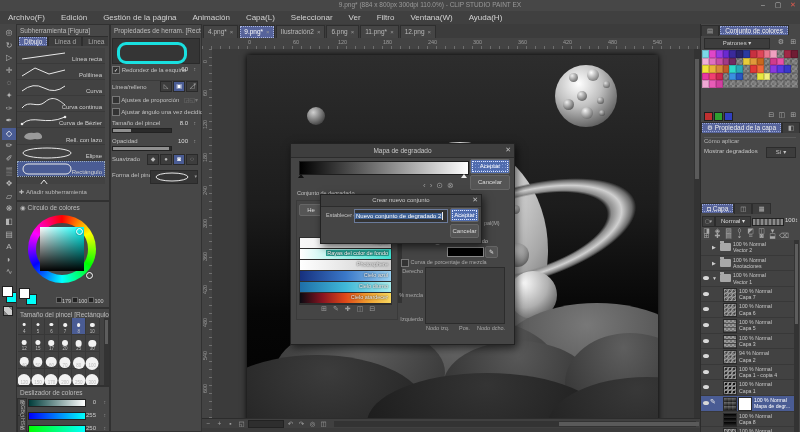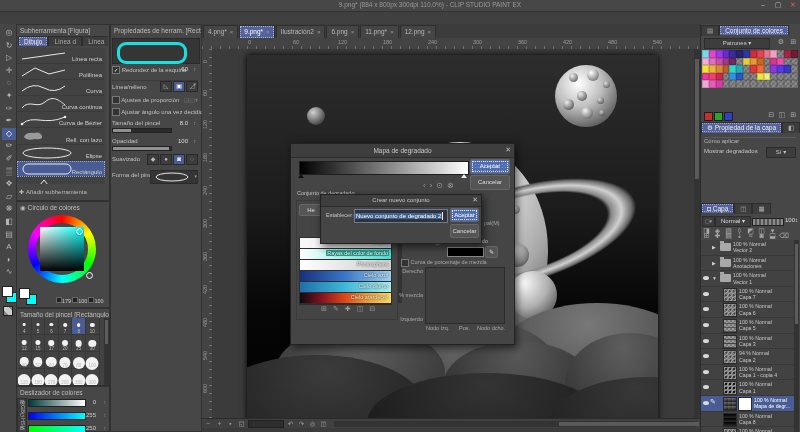--- a/index.html
+++ b/index.html
@@ -158,20 +158,32 @@
 
 <div id="app">
 
   <div class="abs" id="titlebar">
     <div class="abs" id="title">9.png* (884 x 800px 300dpi 110.0%) - CLIP STUDIO PAINT EX</div>
     <div class="abs winbtn" style="right:30px">–</div>
     <div class="abs winbtn" style="right:15px">▢</div>
     <div class="abs winbtn" id="close-btn" style="right:0">✕</div>
   </div>
 
+  <div class="abs" id="menubar">
+      <div class="menu-item">Archivo(F)</div>
+      <div class="menu-item">Edición</div>
+      <div class="menu-item">Gestión de la página</div>
+      <div class="menu-item">Animación</div>
+      <div class="menu-item">Capa(L)</div>
+      <div class="menu-item">Seleccionar</div>
+      <div class="menu-item">Ver</div>
+      <div class="menu-item">Filtro</div>
+      <div class="menu-item">Ventana(W)</div>
+      <div class="menu-item">Ayuda(H)</div>
+    </div>
 
   <div class="abs" id="cmdbar">
       <div class="cmd-icon">▦</div>
       <div class="cmd-icon">▧</div>
       <div class="cmd-icon">⊞</div>
       <div class="cmd-icon">△</div>
       <div class="cmd-icon">↶</div>
       <div class="cmd-icon">↷</div>
       <div class="cmd-icon">○</div>
       <div class="cmd-icon">◰</div>

